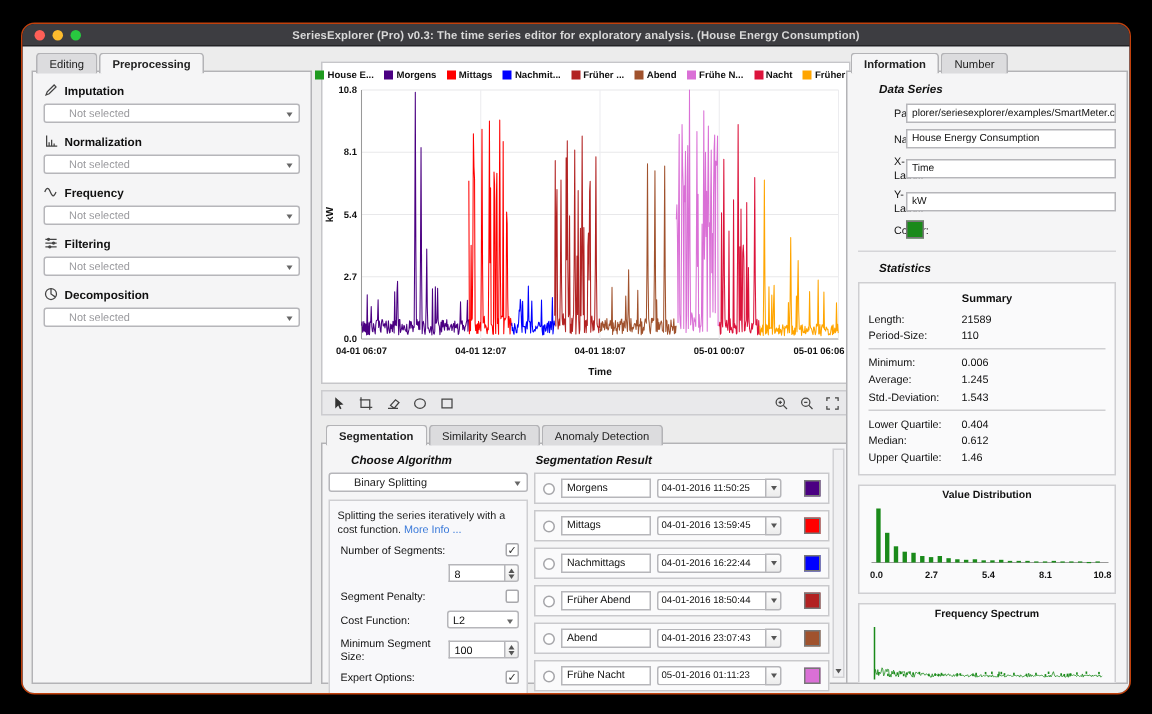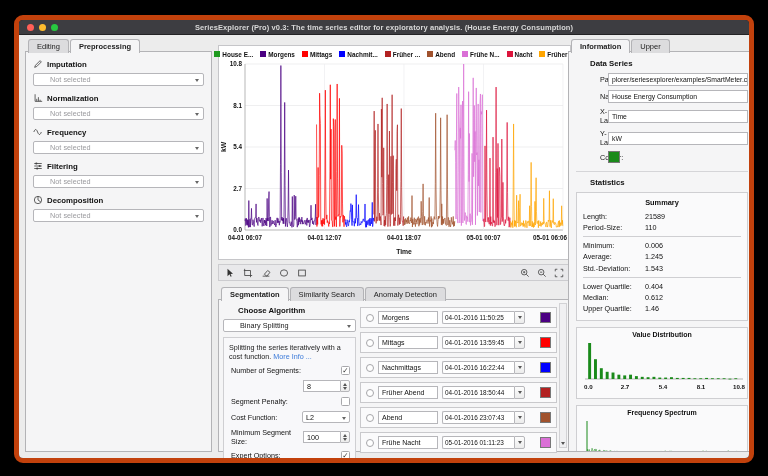--- a/index.html
+++ b/index.html
@@ -1,19 +1,19 @@
 <!DOCTYPE html>
 <html><head>
 <meta charset="utf-8">
 <style>
   html,body{margin:0;padding:0;background:#000;}
   *{box-sizing:border-box;font-family:"Liberation Sans",sans-serif;-webkit-font-smoothing:antialiased;}
   .stage{position:relative;width:768px;height:476px;background:#000;overflow:hidden;}
   .window{position:absolute;left:14px;top:15px;width:740px;height:448px;background:#0f172a;
-          border-radius:9px;box-shadow:0 16px 42px rgba(0,0,0,.75);overflow:hidden;border:5px solid #c2410c;}
+          border-radius:9px;box-shadow:0 16px 42px rgba(0,0,0,.75);overflow:hidden;border:1px solid #c2410c;}
   .titlebar{height:15px;background:#3d3d41;display:flex;align-items:center;position:relative;border-bottom:1px solid #232325;}
   .lights{position:absolute;left:8px;top:0;height:100%;display:flex;align-items:center;gap:5px;}
   .light{width:7px;height:7px;border-radius:50%;display:inline-block;}
   .light.red{background:#ff5f57}.light.yellow{background:#febc2e}.light.green{background:#28c840}
   .title{flex:1;text-align:center;color:#d9d9d9;font-size:7.5px;font-weight:bold;letter-spacing:.1px;
          white-space:nowrap;overflow:hidden;}
   .win-body{position:absolute;top:15px;left:0;right:0;bottom:0;background:#ececec;}
 
   
   .col-left{position:absolute;left:6px;top:2px;width:187px;bottom:6px;}
@@ -55,21 +55,21 @@
                  border:1px solid #cccccf;display:flex;align-items:center;padding:0 5px;gap:6px;}
   .chart-toolbar .sp{flex:1;}
   .tbtn{width:12px;height:12px;display:flex;align-items:center;justify-content:center;}
 
   .bottom-tabs{position:absolute;left:0;top:248px;right:0;}
   .bottom-panel{position:absolute;left:0;top:262px;right:0;bottom:0;background:#f5f5f6;border:1px solid #b3b3b6;}
 
   
   .algo{position:absolute;left:4px;top:3px;width:133px;bottom:3px;}
   .p-head{display:flex;align-items:center;gap:4px;margin:2px 0 4px 1px;}
-  .p-head span{font-size:7.8px;font-weight:bold;color:#111;}
+  .p-head span{font-size:7.8px;font-weight:bold;color:#111;font-style:italic;}
   .algo-box{border:1px solid #cfcfd2;background:#f8f8fa;padding:5px 5px 6px 5px;margin-top:5px;}
   .desc{font-size:7.2px;color:#222;line-height:1.25;}
   .desc .link{color:#3b7ad9;}
   .frow{display:flex;align-items:center;justify-content:space-between;margin-top:5px;}
   .frow .flabel{font-size:7.2px;color:#111;padding-left:2px;}
   .checkbox{width:9px;height:9px;background:#fff;border:1px solid #a8a8ac;border-radius:1.5px;
             display:flex;align-items:center;justify-content:center;font-size:7.5px;color:#333;line-height:1;}
   .spin{display:flex;height:12px;}
   .spin .val{width:37px;background:#fff;border:1px solid #b6b6ba;border-right:none;font-size:7.2px;
              display:flex;align-items:center;padding:0 3px;color:#111;}
@@ -385,20 +385,23 @@
                 <span class="flabel">Expert Options:</span>
                 <span class="checkbox">
                     <span>✓</span>
                   </span>
               </div>
 
             </div>
           </div>
 
           <div class="result">
+            <div class="p-head" style="margin-top:3px;">
+              <span style="font-size:7.8px;font-weight:bold;color:#111;">Segmentation Result</span>
+            </div>
             <div id="result-rows">
                 <div class="rrow">
                   <span class="radio"></span>
                   <span class="tinput">Morgens</span>
                   <span class="combo">
                     <span class="cval">04-01-2016 11:50:25</span>
                     <span class="carr">
                       <span class="tri-dn"></span>
                     </span>
                   </span>
@@ -465,21 +468,21 @@
             <span class="sbtn">
                 <span class="tri-dn"></span>
               </span>
           </div>
         </div>
       </div>
 
       <div class="col-right">
         <div class="tabbar">
           <div class="tab active">Information</div>
-          <div class="tab">Upper</div>
+          <div class="tab">Number</div>
         </div>
         <div class="panel">
           <div class="p-head" style="margin:6px 0 0 7px;">
             <span class="ic" id="series-head-icon"></span>
             <span>Data Series</span>
           </div>
           <div class="ds-fields" id="ds-fields">
               <div class="drow">
                 <span class="dlabel">Path:</span>
                 <span class="dinput">plorer/seriesexplorer/examples/SmartMeter.csv</span>

